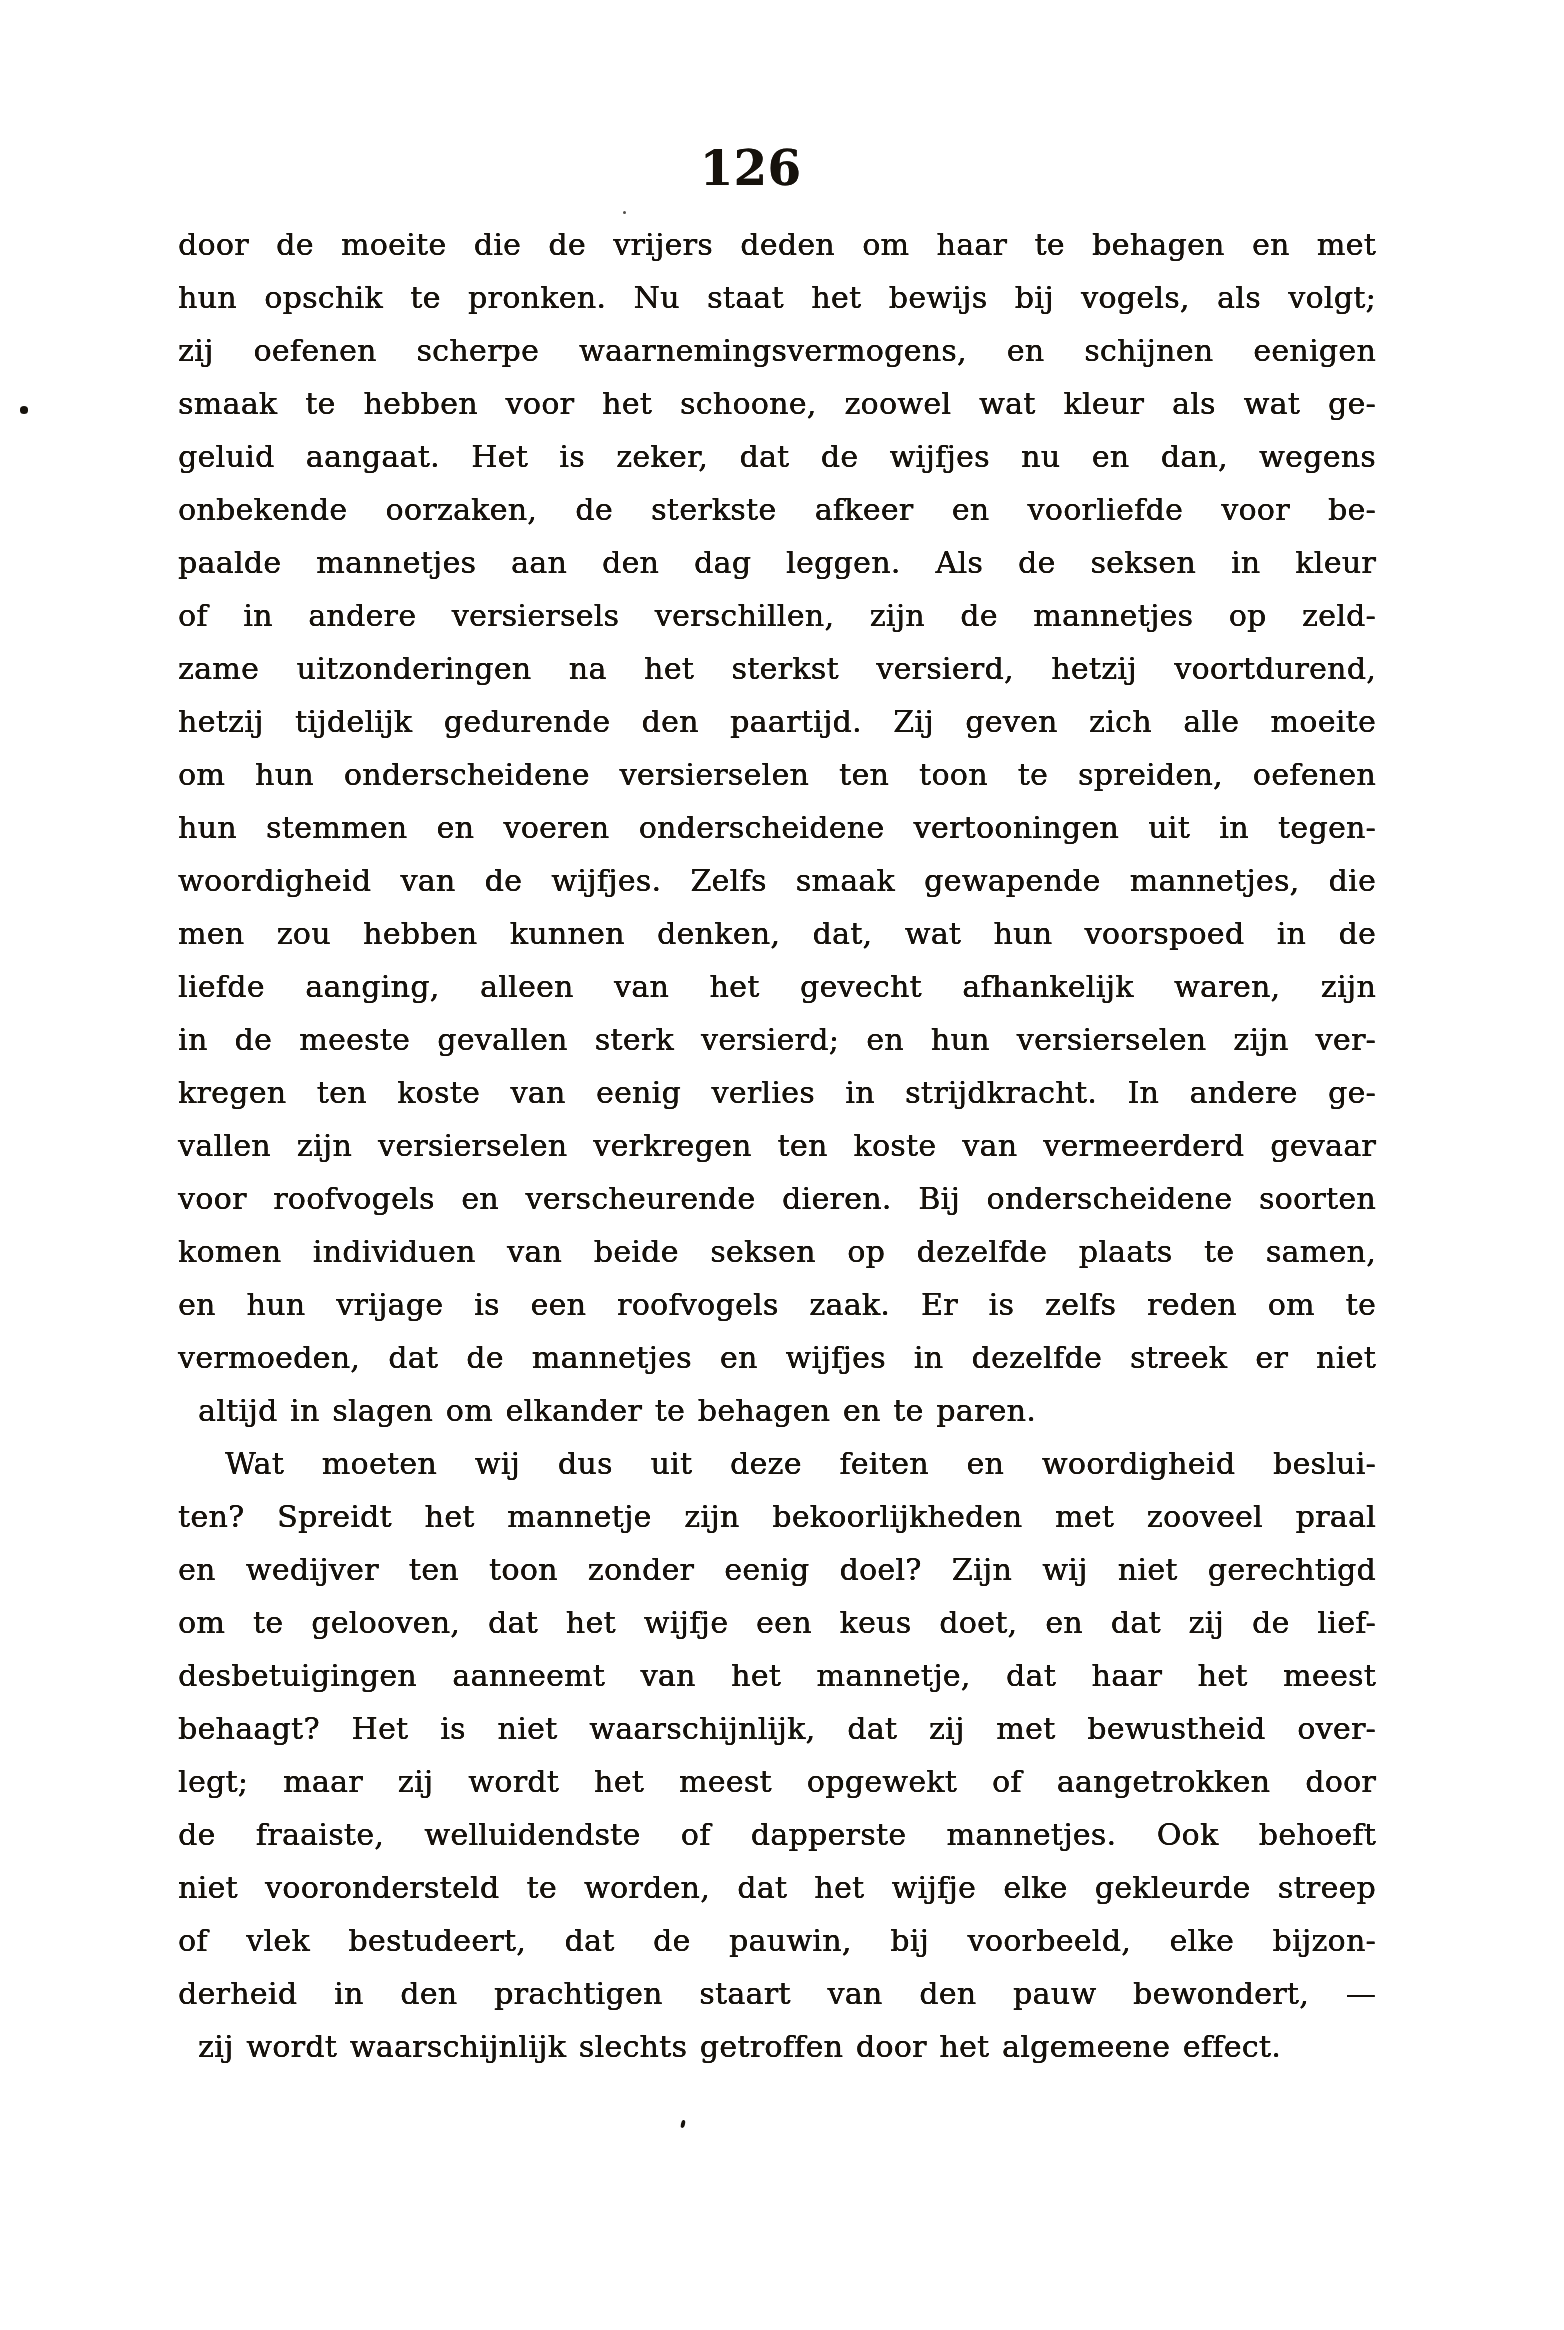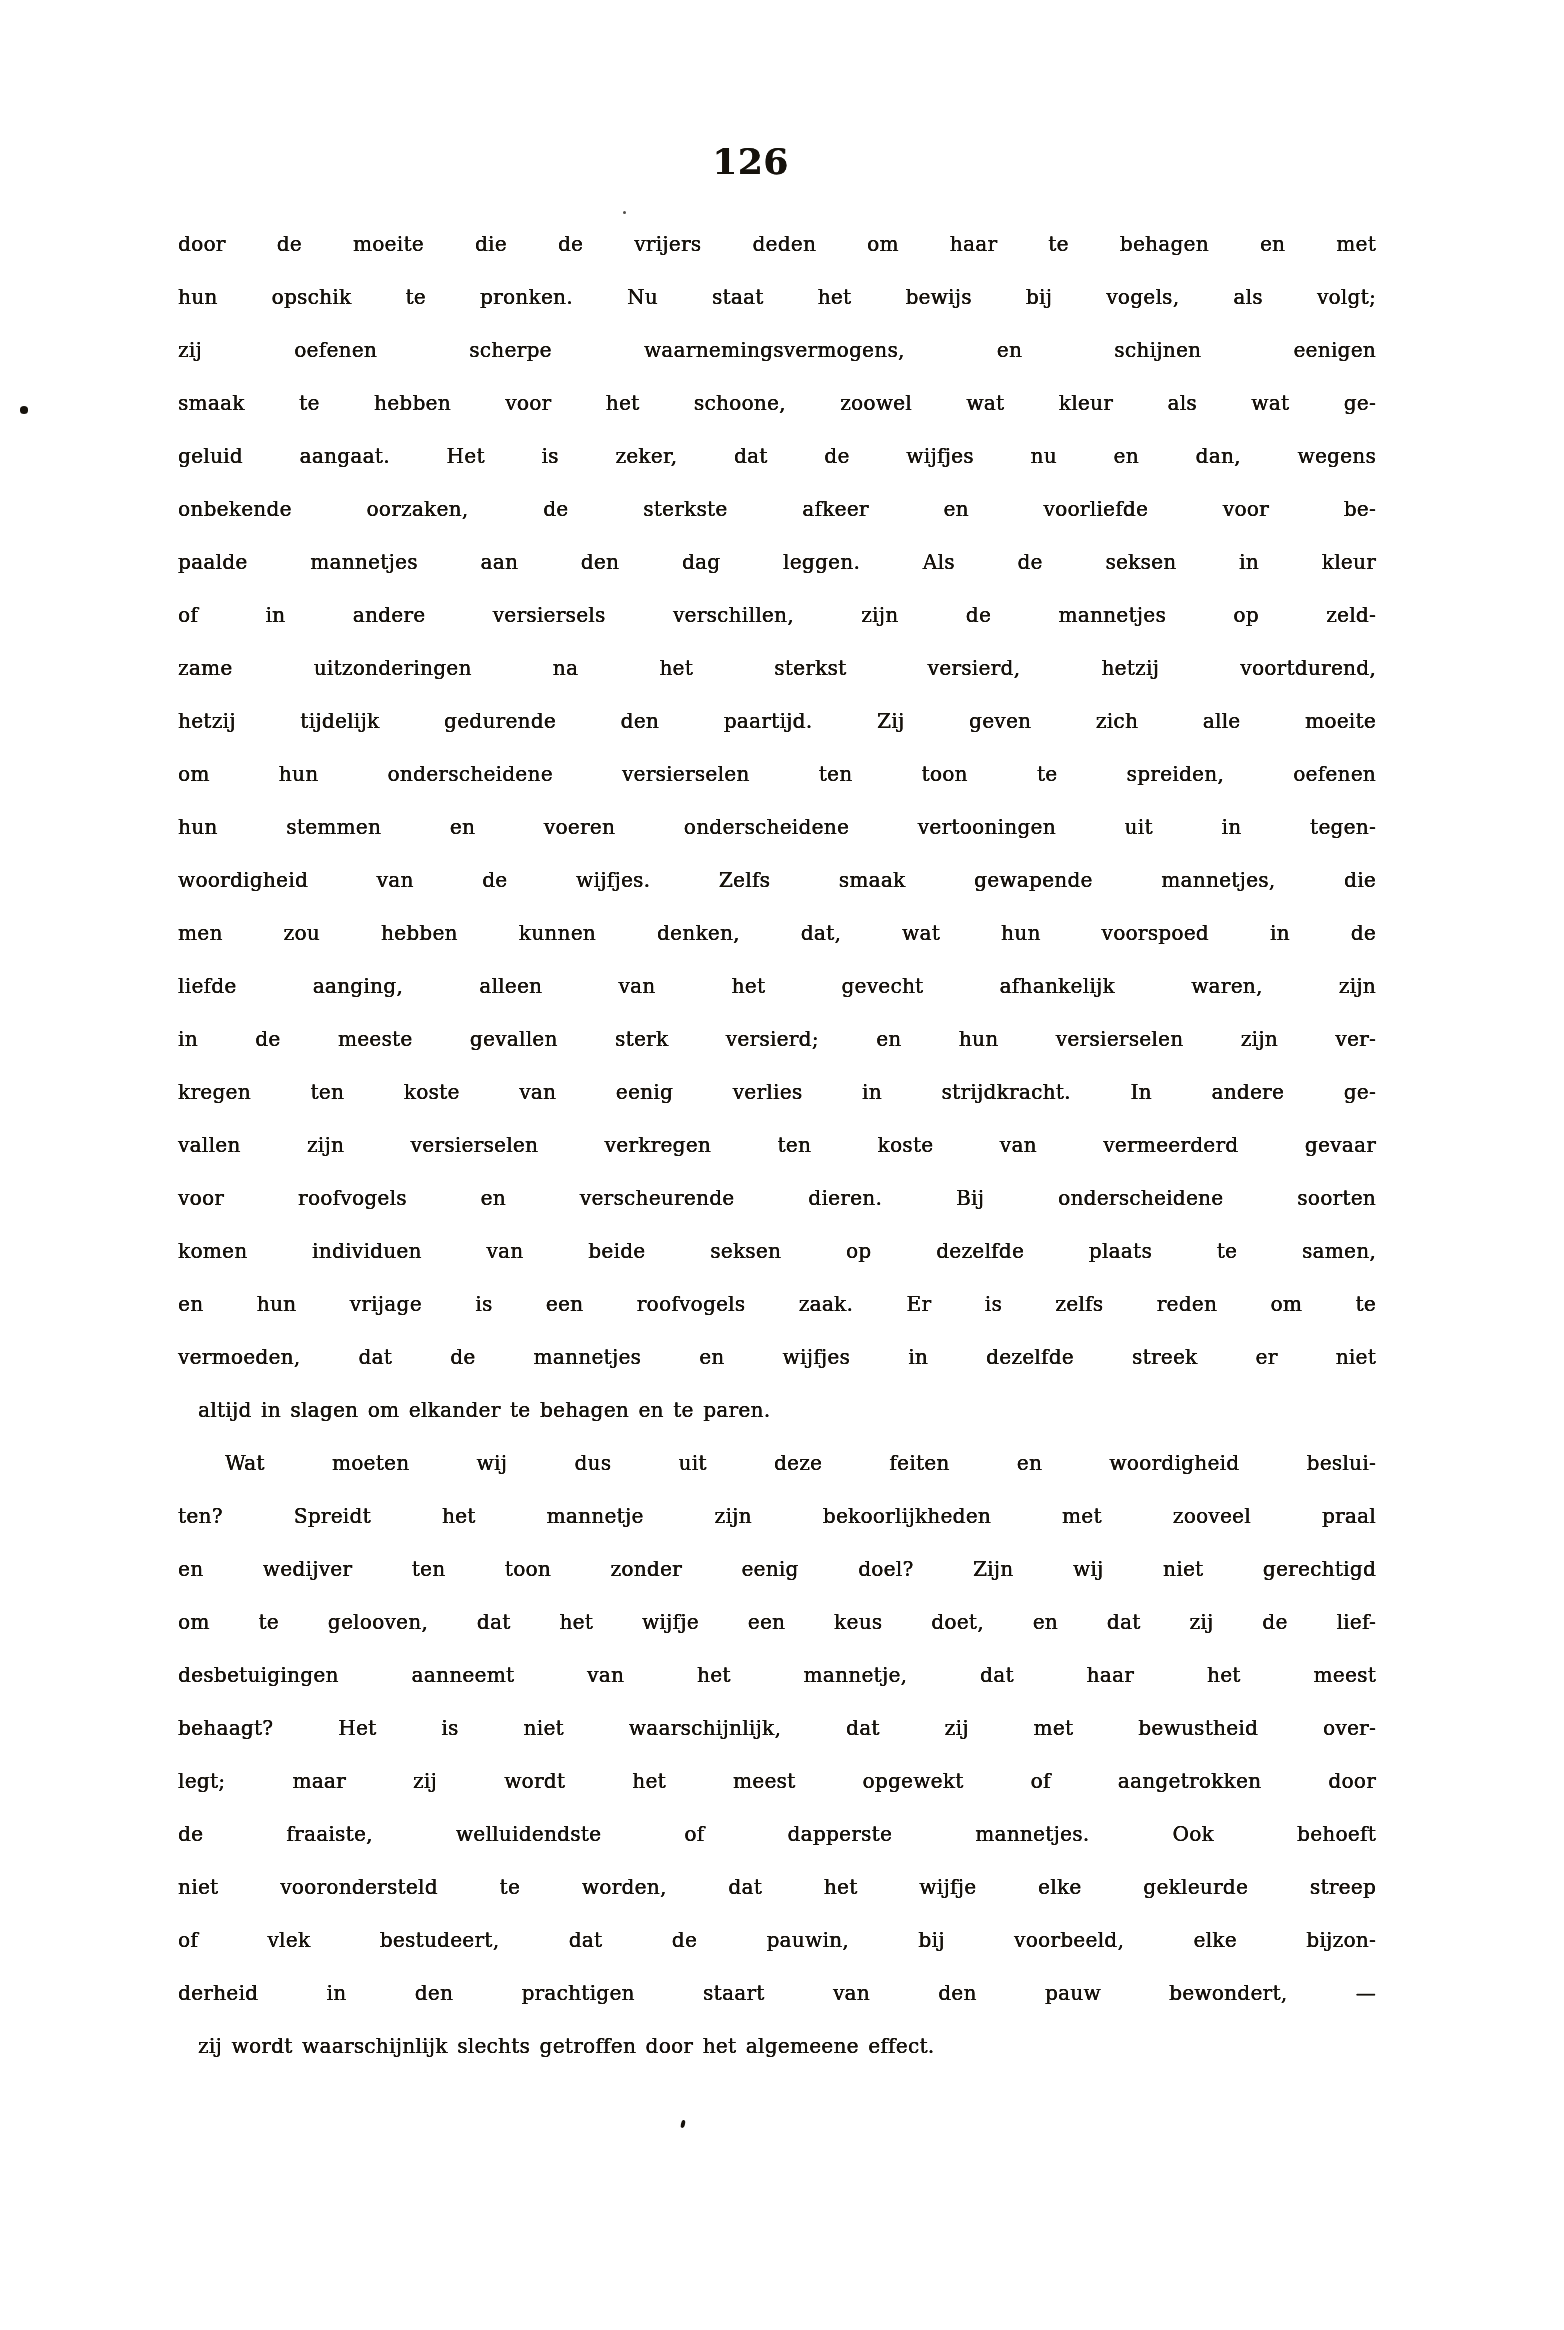--- a/index.html
+++ b/index.html
@@ -18,32 +18,32 @@
     overflow:hidden;
     font-family:"DejaVu Serif","Liberation Serif",serif;
     color: var(--ink);
   }
   .page-number{
     position:absolute;
     top:140px;
     left:0;
     width:1501px;
     text-align:center;
-    font-size:36px;
+    font-size:48px;
     font-weight:700;
     letter-spacing:0.5px;
     color:var(--ink);
     text-shadow:0.3px 0 0 currentColor;
   }
   .text-block{
     position:absolute;
     left:178px;
     top:218px;
     width:1198px;
-    font-size:20px;
+    font-size:30px;
     line-height:53px;
     letter-spacing:0.3px;
     word-spacing:2.8px;
     color:var(--ink);
     text-shadow:0.3px 0 0 currentColor, 0 0.2px 0 currentColor;
   }
   .paragraph{ margin:0; padding:0; }
   .line{
     text-align:justify;
     text-align-last:justify;

